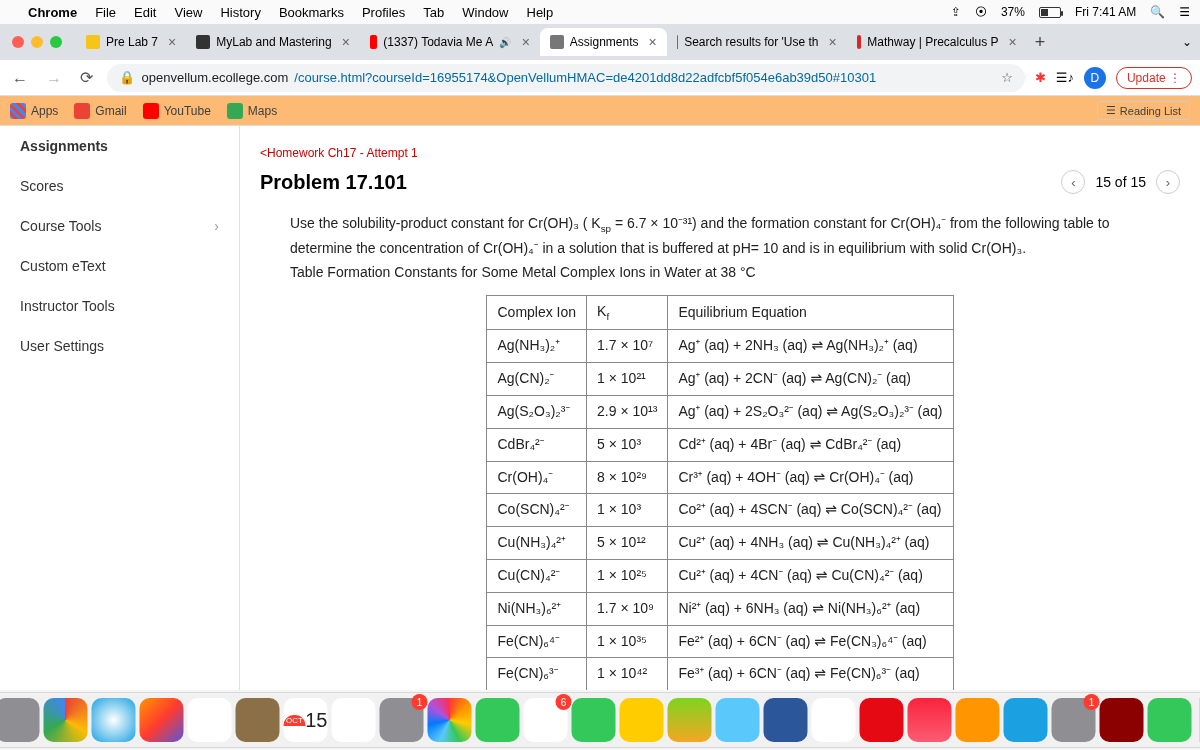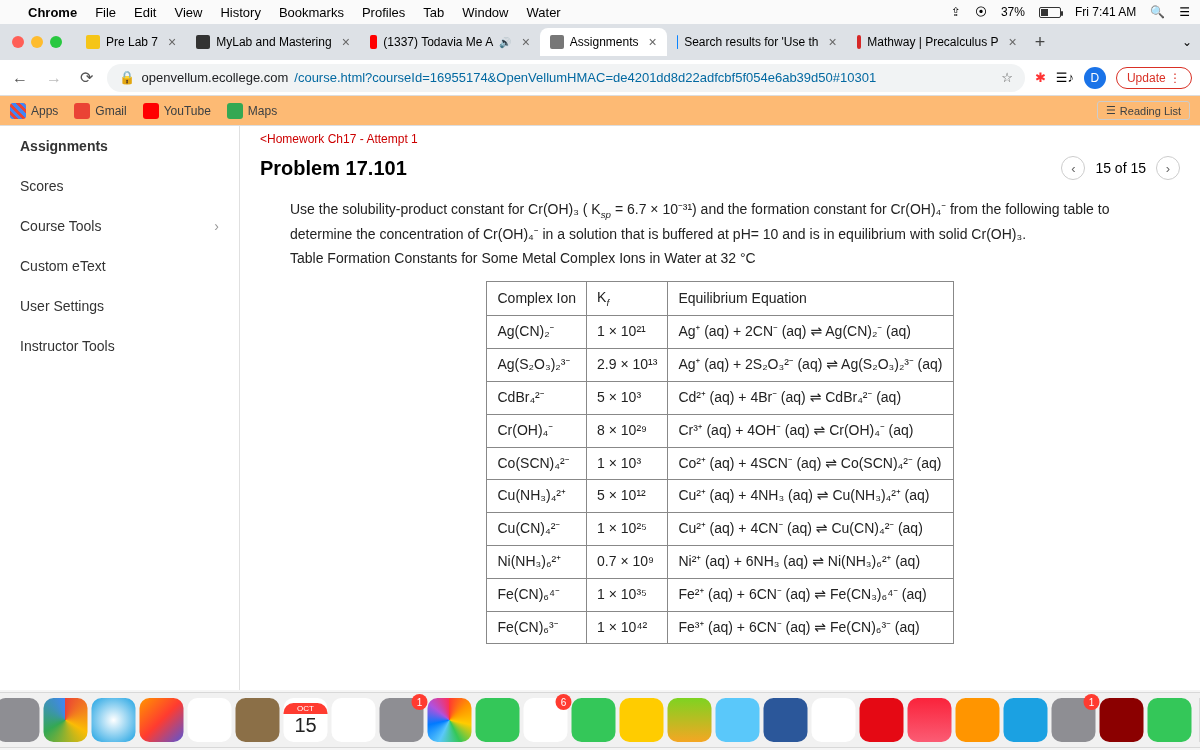--- a/index.html
+++ b/index.html
@@ -38,57 +38,57 @@
 .readinglist { margin-left: auto; border:1px solid #ccc; padding:2px 8px; border-radius:3px; font-size:11px; display:flex; align-items:center; gap:4px;}
 
 
 .page { flex: 1; display: flex; overflow: hidden; background: #fff; }
 .sidebar { width: 240px; border-right: 1px solid #e0e0e0; background: #fff; font-size: 14px; padding-top:0; }
 .sidebar .item { padding: 12px 20px; color: #333; cursor:pointer; }
 .sidebar .item.active { font-weight: 600; }
 .sidebar .item .chev { float: right; color: #999; }
 
 .main { flex: 1; overflow-y: auto; padding: 0 20px 20px 20px; }
-.crumb { color: #c00; font-size: 12px; padding: 6px 0 2px 0; }
+.crumb { color: #c00; font-size: 12px; padding: 6px 0 2px 0; margin-top: 14px; }
 .ptitle { font-size: 20px; font-weight: 700; padding: 8px 0 18px 0; display:flex; align-items:center; }
 .pager { margin-left:auto; font-size: 14px; font-weight: normal; display:flex; align-items:center; gap:10px; }
 .pager .pbtn { width:24px; height:24px; border:1px solid #ccc; border-radius:50%; display:flex; align-items:center; justify-content:center; font-size:13px; color:#666; }
 
 .problem { font-size: 14px; line-height: 1.7; color: #222; padding: 0 30px 20px 30px; }
 .problem .instruct { margin-bottom: 10px; }
 
 table.kf { border-collapse: collapse; margin: 4px auto 16px auto; font-size: 14px; }
 table.kf td, table.kf th { border: 1px solid #888; padding: 4px 10px; text-align: left; font-weight: normal; }
 
 
 .dock { position: absolute; bottom: 2px; left: 50%; transform: translateX(-50%); height: 56px; background: rgba(240,240,240,0.7); border-radius: 14px; display: flex; align-items: center; padding: 4px 8px; gap: 4px; border:1px solid rgba(0,0,0,0.1);}
 .dock .dicon { width: 44px; height: 44px; border-radius: 10px; background: linear-gradient(135deg,#6ab7ff,#1a73e8); position:relative; }
-.dock .dicon.cal { background:#fff; display:flex; flex-direction:column; align-items:center; justify-content:center; font-size:9px; }
+.dock .dicon.cal { background:#fff; display:flex; flex-direction:row; align-items:center; justify-content:center; font-size:9px; }
 .dock .dicon.cal .mon{background:#ff3b30;color:#fff;width:100%;text-align:center;border-radius:10px 10px 0 0;font-size:8px;padding:1px 0;}
 .dock .dicon.cal .day{font-size:20px;font-weight:500;color:#222;}
 .dock .divider{width:1px;height:44px;background:rgba(0,0,0,0.2);margin:0 4px;}
 .dock .badge{position:absolute;top:-4px;right:-4px;background:#ff3b30;color:#fff;border-radius:50%;width:16px;height:16px;font-size:10px;display:flex;align-items:center;justify-content:center;}
 
-sup, sub { font-size: 0.7em; font-style: italic; }
+sup, sub { font-size: 0.7em; }
 </style>
 </head>
 <body>
 
 <div class="menubar">
   <span class="apple"></span>
   <b>Chrome</b>
   <span>File</span>
   <span>Edit</span>
   <span>View</span>
   <span>History</span>
   <span>Bookmarks</span>
   <span>Profiles</span>
   <span>Tab</span>
   <span>Window</span>
-  <span>Water</span>
+  <span>Help</span>
   <div class="right">
     <span>⇪</span>
     <span>⦿</span>
     <span>37%</span>
     <span class="battery">
         <span class="fill"></span>
       </span>
     <span>Fri 7:41 AM</span>
     <span>🔍</span>
     <span>☰</span>
@@ -172,51 +172,56 @@
       </span>
     <span class="readinglist">☰ <span>Reading List</span></span>
   </div>
 
   <div class="page">
     <div class="sidebar">
       <div class="item active">Assignments</div>
       <div class="item">Scores</div>
       <div class="item"><span>Course Tools</span><span class="chev">›</span></div>
       <div class="item">Custom eText</div>
+      <div class="item">Instructor Tools</div>
       <div class="item">User Settings</div>
-      <div class="item">Instructor Tools</div>
     </div>
 
     <div class="main">
       <div class="crumb">&lt;Homework Ch17 - Attempt 1</div>
       <div class="ptitle">
         <span>Problem 17.101</span>
         <div class="pager">
           <span class="pbtn">‹</span>
           <span>15 of 15</span>
           <span class="pbtn">›</span>
         </div>
       </div>
 
       <div class="problem">
         <div class="instruct">
           <span>Use the solubility-product constant for Cr(OH)₃ ( K</span><sub>sp</sub><span> = 6.7 × 10⁻³¹) and the formation constant for Cr(OH)₄⁻ from the following table to determine the concentration of Cr(OH)₄⁻ in a solution that is buffered at pH= 10 and is in equilibrium with solid Cr(OH)₃.</span>
-          <br><span>Table Formation Constants for Some Metal Complex Ions in Water at 32 °C</span>
+          <br><span>Table Formation Constants for Some Metal Complex Ions in Water at 38 °C</span>
         </div>
 
         <table class="kf">
           <tbody>
               <tr>
             <td>Complex Ion</td>
             <td><span>K</span><sub>f</sub></td>
             <td>Equilibrium Equation</td>
           </tr>
           </tbody>
             <tbody id="kfrows">
               <tr>
+                <td>Ag(NH₃)₂⁺</td>
+                <td>1.7 × 10⁷</td>
+                <td>Ag⁺ (aq) + 2NH₃ (aq)  ⇌  Ag(NH₃)₂⁺ (aq)</td>
+              </tr>
+              <tr>
                 <td>Ag(CN)₂⁻</td>
                 <td>1 × 10²¹</td>
                 <td>Ag⁺ (aq) + 2CN⁻ (aq)  ⇌  Ag(CN)₂⁻ (aq)</td>
               </tr>
               <tr>
                 <td>Ag(S₂O₃)₂³⁻</td>
                 <td>2.9 × 10¹³</td>
                 <td>Ag⁺ (aq) + 2S₂O₃²⁻ (aq)  ⇌  Ag(S₂O₃)₂³⁻ (aq)</td>
               </tr>
               <tr>
@@ -239,21 +244,21 @@
                 <td>5 × 10¹²</td>
                 <td>Cu²⁺ (aq) + 4NH₃ (aq)  ⇌  Cu(NH₃)₄²⁺ (aq)</td>
               </tr>
               <tr>
                 <td>Cu(CN)₄²⁻</td>
                 <td>1 × 10²⁵</td>
                 <td>Cu²⁺ (aq) + 4CN⁻ (aq)  ⇌  Cu(CN)₄²⁻ (aq)</td>
               </tr>
               <tr>
                 <td>Ni(NH₃)₆²⁺</td>
-                <td>0.7 × 10⁹</td>
+                <td>1.7 × 10⁹</td>
                 <td>Ni²⁺ (aq) + 6NH₃ (aq)  ⇌  Ni(NH₃)₆²⁺ (aq)</td>
               </tr>
               <tr>
                 <td>Fe(CN)₆⁴⁻</td>
                 <td>1 × 10³⁵</td>
                 <td>Fe²⁺ (aq) + 6CN⁻ (aq)  ⇌  Fe(CN₃)₆⁴⁻ (aq)</td>
               </tr>
               <tr>
                 <td>Fe(CN)₆³⁻</td>
                 <td>1 × 10⁴²</td>

